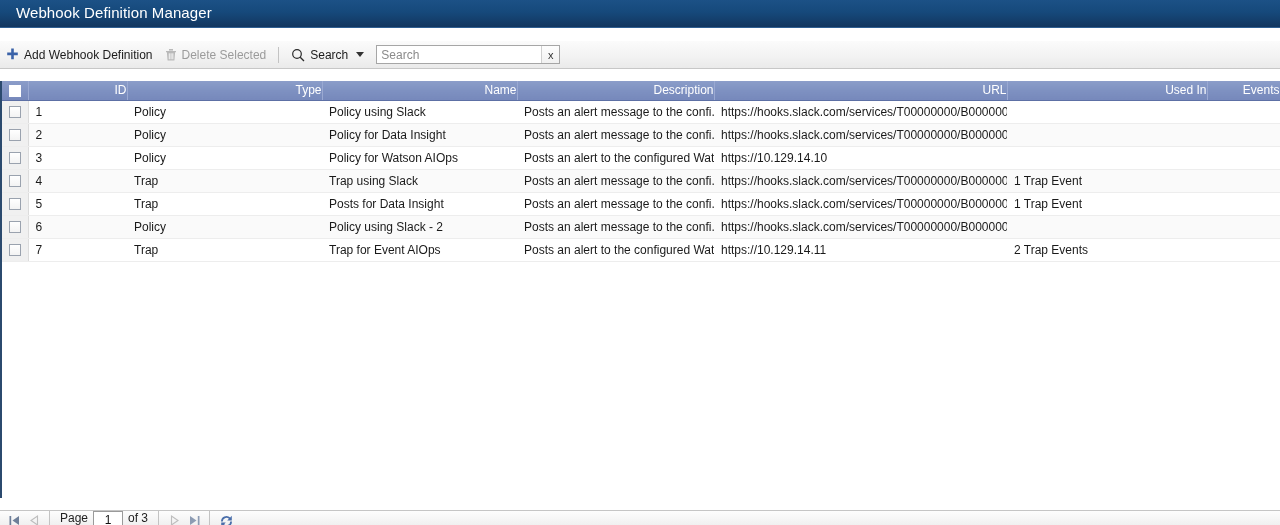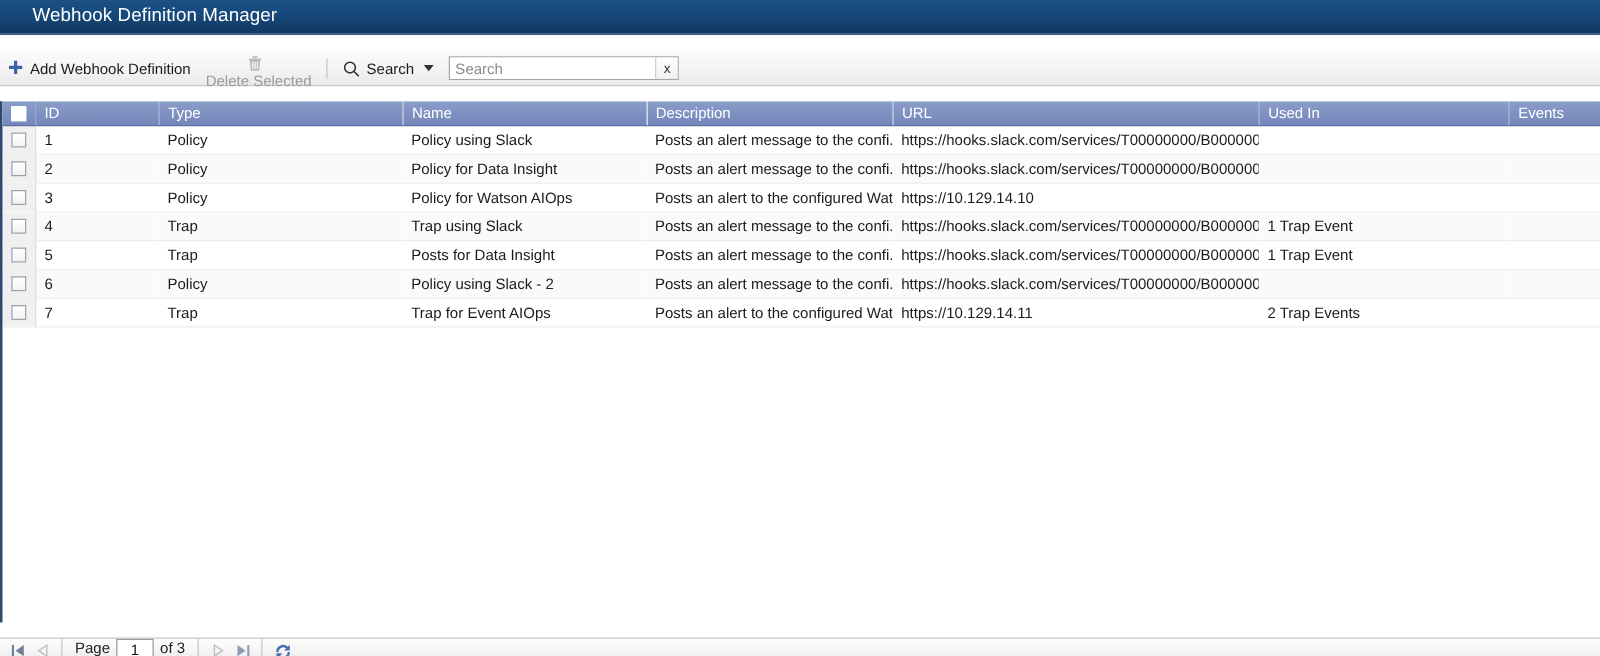--- a/index.html
+++ b/index.html
@@ -19,21 +19,21 @@
   
   .titlebar {
     position: absolute; top: 0; left: 0;
     width: 1280px; height: 28px;
     background: linear-gradient(to bottom, #1c5186 0%, #16497b 45%, #12365f 100%);
     border-bottom: 1px solid #2f5f92;
     box-sizing: border-box;
   }
   .titlebar .title {
     position: absolute;
-    left: 26px; top: 4px;
+    left: 16px; top: 4px;
     color: #ffffff;
     font-size: 15px;
     letter-spacing: .1px;
   }
 
   
   .panel-header {
     position: absolute; top: 28px; left: 0;
     width: 1280px; height: 24px;
     background: linear-gradient(to bottom, #f4f6fa 0%, #e6e9f1 55%, #dde1ec 100%);
@@ -53,21 +53,21 @@
     border-bottom: 1px solid #c7c7c7;
     box-sizing: border-box;
     display: flex; align-items: center;
   }
   .tb-item {
     display: flex; align-items: center;
     height: 22px; padding: 0 6px;
     font-size: 12px; color: #1b1b1b;
     white-space: nowrap;
   }
-  .tb-item.disabled { color: #9b9b9b; flex-direction: column; }
+  .tb-item.disabled { color: #9b9b9b; }
   .tb-sep {
     width: 1px; height: 16px; background: #c3c3c3; margin: 0 6px;
   }
   .ico { display:inline-block; margin-right:5px; flex: 0 0 auto; line-height: 0;}
 
   .search-label { margin-right: 3px; }
   .caret {
     display:inline-block;
     width:0;height:0;
     border-left:4px solid transparent;
@@ -115,21 +115,21 @@
     border-collapse:collapse;
     table-layout:fixed;
     font-size:12px;
   }
   table.tbl thead th {
     height:19px;
     background:linear-gradient(to bottom,#8b9dc9 0%, #7e91c1 50%, #7688bb 100%);
     color:#ffffff;
     font-weight:normal;
     font-size:12px;
-    text-align:left;
+    text-align:right;
     padding:0 0 0 7px;
     border-right:1px solid #9aa9d2;
     border-bottom:1px solid #5d70a5;
     box-sizing:border-box;
     white-space:nowrap;
     overflow:hidden;
   }
   table.tbl thead th.cbcol { padding:0; text-align:center; }
   table.tbl tbody td {
     height:23px;

